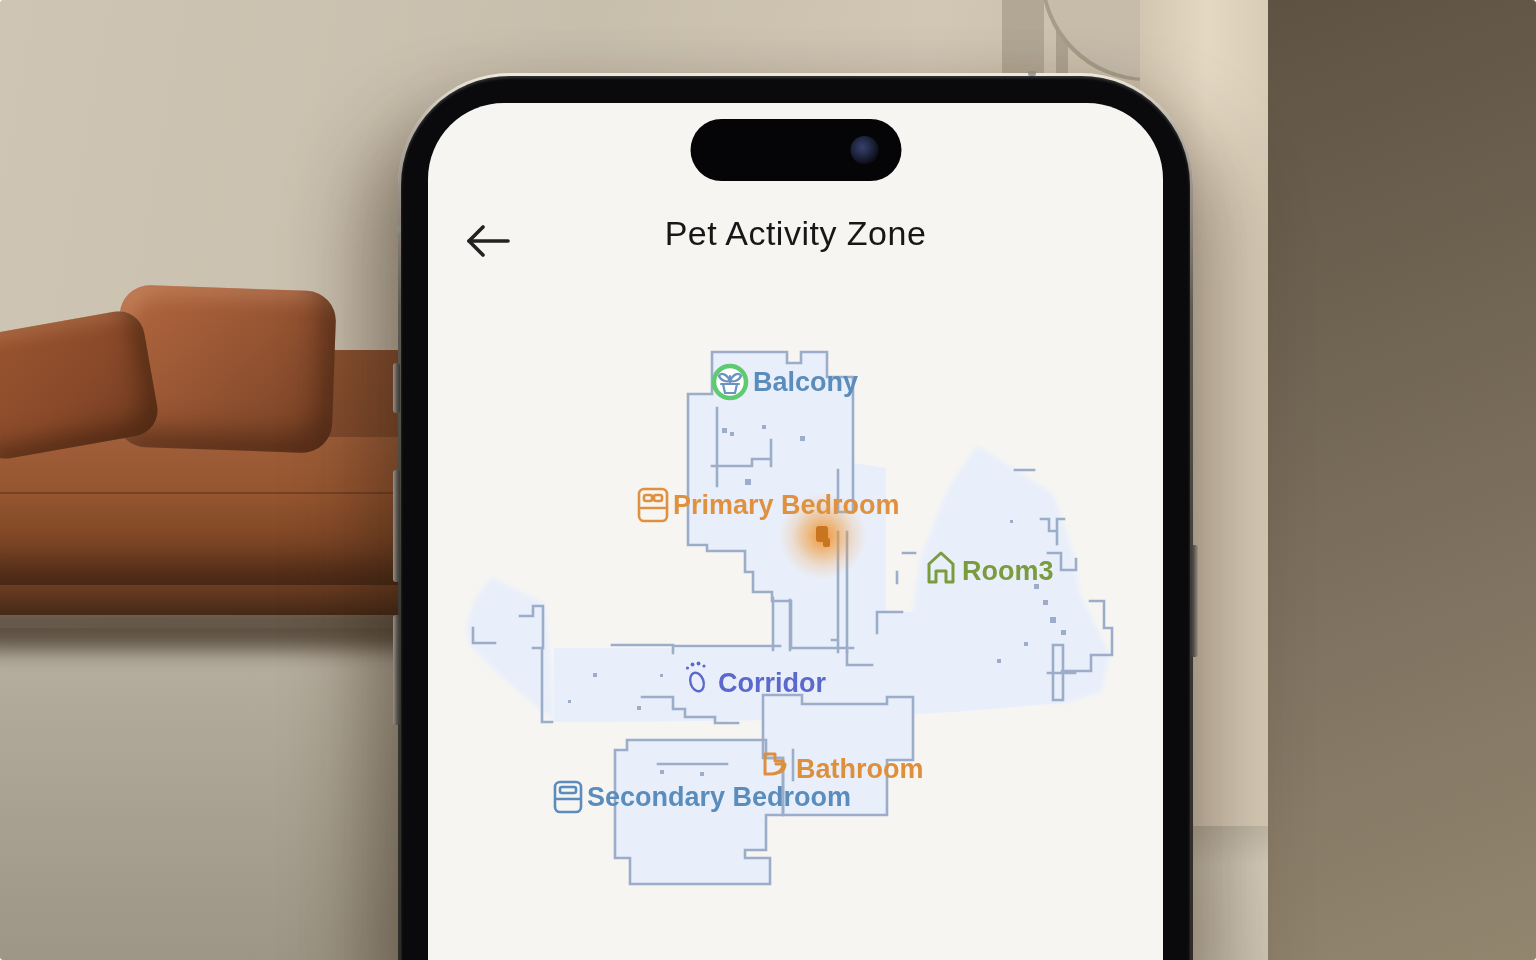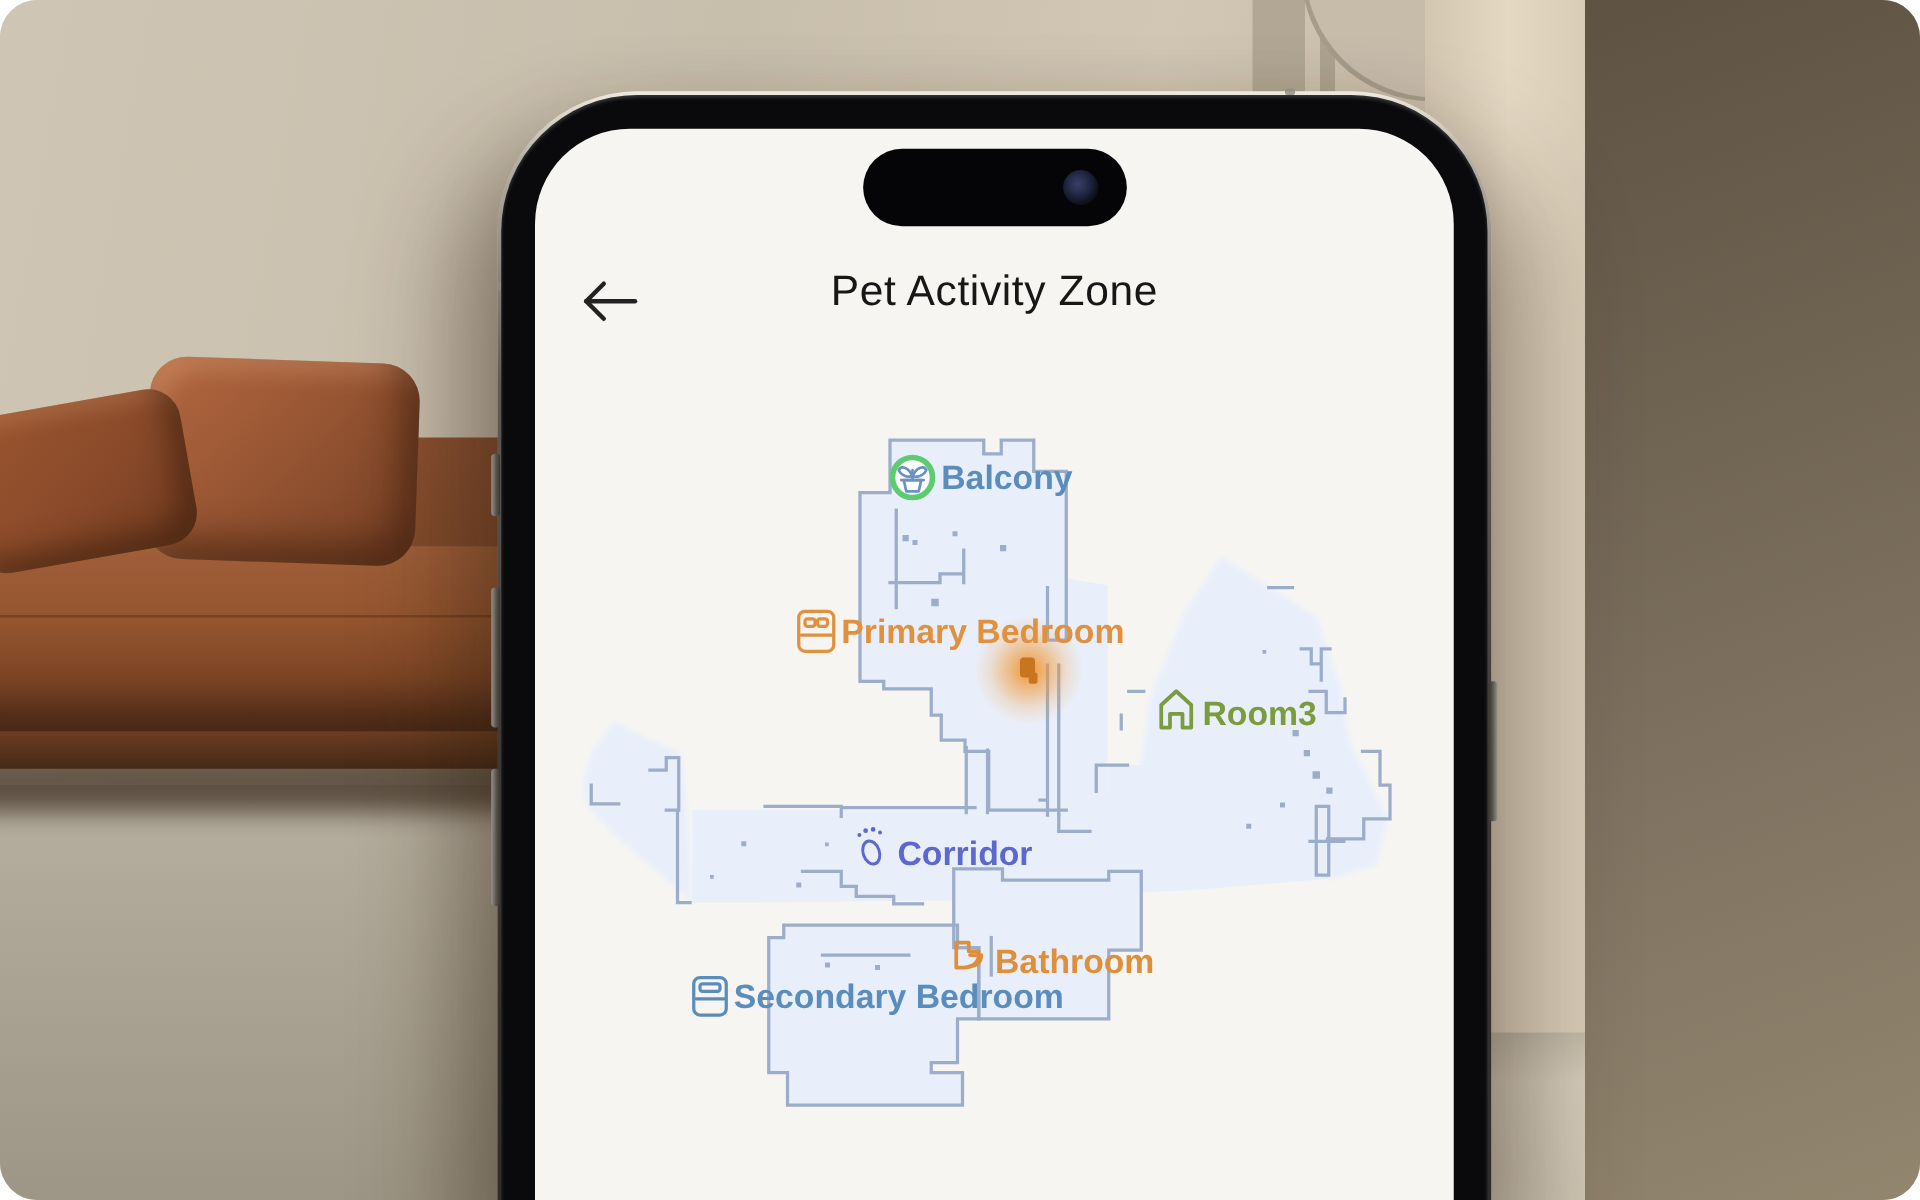--- a/index.html
+++ b/index.html
@@ -1,17 +1,17 @@
 <!DOCTYPE html>
 <html><head>
 <meta charset="utf-8">
 <style>
   html,body{margin:0;padding:0;background:#ffffff;}
   body{width:1536px;height:960px;font-family:"Liberation Sans",sans-serif;}
-  .card{position:relative;width:1536px;height:960px;border-radius:30px;overflow:hidden;background:#c9bfae;}
+  .card{position:relative;width:1536px;height:960px;border-radius:4px;overflow:hidden;background:#c9bfae;}
 
   
   .bg{position:absolute;inset:0;}
   .wall{position:absolute;inset:0;
     background:linear-gradient(100deg,#cfc5b4 0%,#c8beac 35%,#d2c7b4 55%,#c0b4a0 80%,#b9ad99 100%);}
   .arch-strip{position:absolute;left:1002px;top:0;width:42px;height:96px;background:#b2a794;}
   .arch-strip2{position:absolute;left:1056px;top:0;width:12px;height:84px;background:#aea390;}
   .arch-curve{position:absolute;left:1044px;top:-26px;width:120px;height:104px;background:#c7bcaa;
     border-bottom-left-radius:120px;box-shadow:-3px 3px 0 #a79c89;}
   .bright-column{position:absolute;left:1140px;top:0;width:148px;height:840px;

